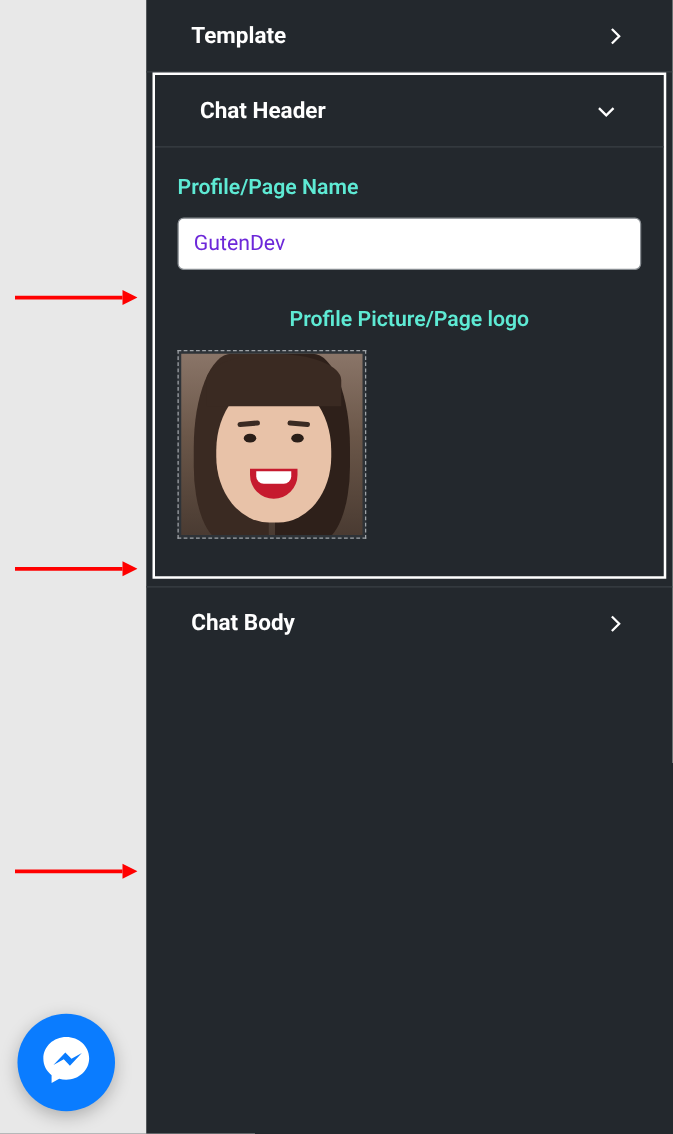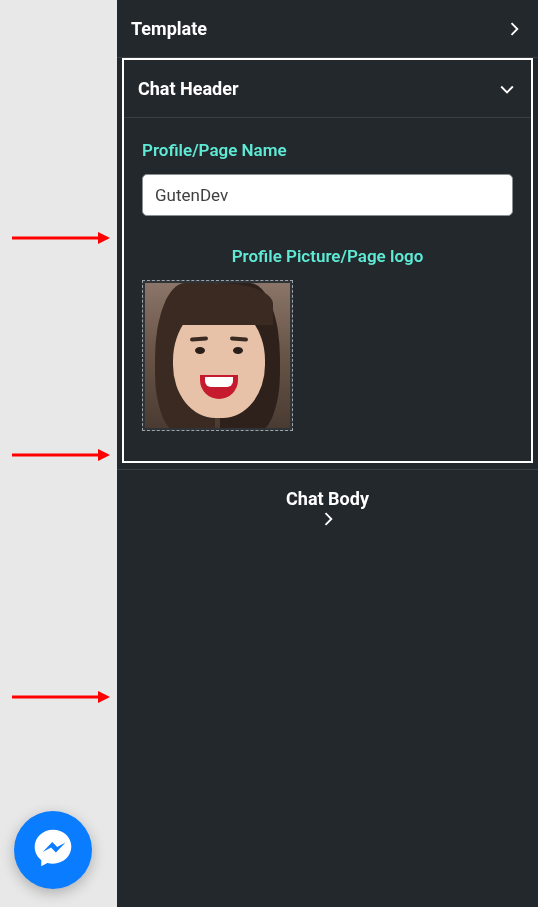--- a/index.html
+++ b/index.html
@@ -21,21 +21,21 @@
       top: 0;
       right: 0;
       bottom: 0;
       background: #23282d;
       color: #fff;
     }
     .section-header {
       display: flex;
       align-items: center;
       justify-content: space-between;
-      padding: 18px 14px;
+      padding: 18px 36px;
       cursor: pointer;
       border-bottom: 1px solid #3a3f44;
     }
     .section-header .title {
       font-size: 18px;
       font-weight: 700;
       color: #fff;
     }
     .chevron {
       width: 20px;
@@ -58,21 +58,21 @@
     }
     .field-label {
       font-size: 17px;
       font-weight: 600;
       color: #5eead4;
       margin-bottom: 14px;
     }
     .text-input {
       width: 100%;
       background: #fff;
-      color: #404040;
+      color: #6d28d9;
       border: 1px solid #8a8f94;
       border-radius: 5px;
       padding: 10px 12px;
       font-size: 17px;
       font-family: inherit;
     }
     .textarea-input {
       width: 100%;
       height: 202px;
       background: #fff;
@@ -270,21 +270,21 @@
             <div class="eye right"></div>
             <div class="mouth"></div>
             <div class="teeth"></div>
           </div>
         </div>
       </div>
 
     </div>
   </div>
 
-  <div class="section-header" style="border-top:1px solid #3a3f44; border-bottom:none;flex-direction:column;">
+  <div class="section-header" style="border-top:1px solid #3a3f44; border-bottom:none;">
     <span class="title">Chat Body</span>
     <span class="chevron">
       <svg viewBox="0 0 24 24">
           <polyline points="9 5 16 12 9 19"></polyline>
         </svg>
     </span>
   </div>
 
 </div>
 

